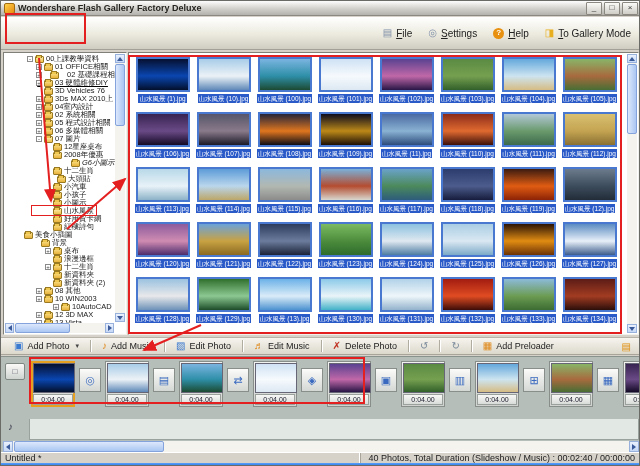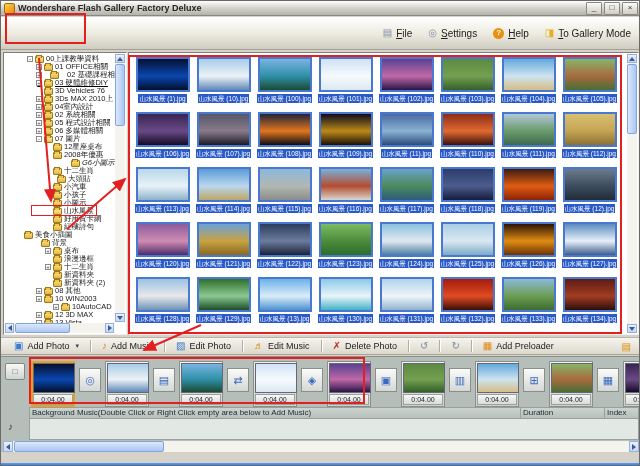--- a/index.html
+++ b/index.html
@@ -616,37 +616,36 @@
           <div class="tldur">0:04.00</div>
         </div>
         <div class="tlt">
           <span>▦</span>
         </div>
         <div class="tlp">
           <div class="tlpimg" style="background: linear-gradient(rgb(56, 36, 82), rgb(106, 74, 134) 55%, rgb(20, 10, 38));"></div>
           <div class="tldur">0:04.00</div>
         </div>
       </div>
-    <div id="musicrow">
-      <div class="mcell">Background Music(Double Click or Right Click empty area below to Add Music)</div>
-      <div class="mcell" style="width:84px;">Duration</div>
-      <div class="mcell" style="width:34px;">Index</div>
-    </div>
     <div id="musicarea"></div>
     <div id="tl-hsb" class="sb">
       <div class="sb-btn" style="left:0;top:0;bottom:0;width:10px;">
           <span class="tri left"></span>
         </div>
       <div class="sb-thumb h" style="top:0;bottom:0;left:11px;width:150px;"></div>
       <div class="sb-btn" style="right:0;top:0;bottom:0;width:10px;">
           <span class="tri right"></span>
         </div>
     </div>
   </div>
 
+  <div id="statusbar">
+    <span id="status-left">Untitled *</span>
+    <span id="status-right">40 Photos, Total Duration (Slideshow / Music) : 00:02:40 / 00:00:00</span>
+  </div>
   <div id="bluebar"></div>
 
   <div class="ann" style="left:4px;top:12px;width:81px;height:31px;"></div>
   <div class="ann" style="left:127px;top:54px;width:494px;height:279px;"></div>
   <div class="ann" style="left:30px;top:204px;width:66px;height:11px;border-width:1px;"></div>
   <div class="ann" style="left:28px;top:356px;width:336px;height:47px;"></div>
   <svg id="annsvg">
     <defs>
       <marker id="ah" markerWidth="8" markerHeight="8" refX="6" refY="3" orient="auto">
         <path d="M0,0 L7,3 L0,6 z" fill="#e41f1f"></path>

